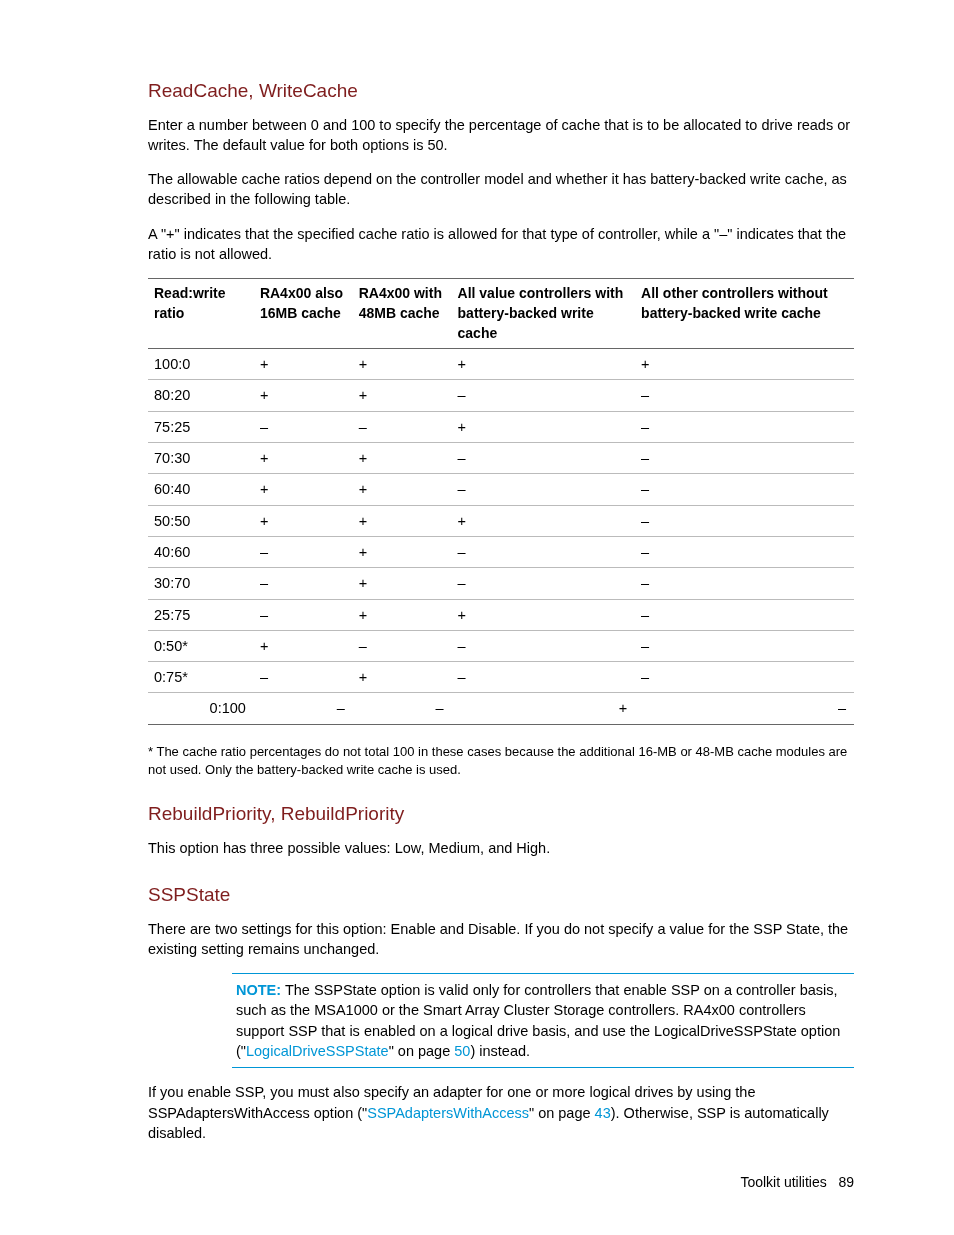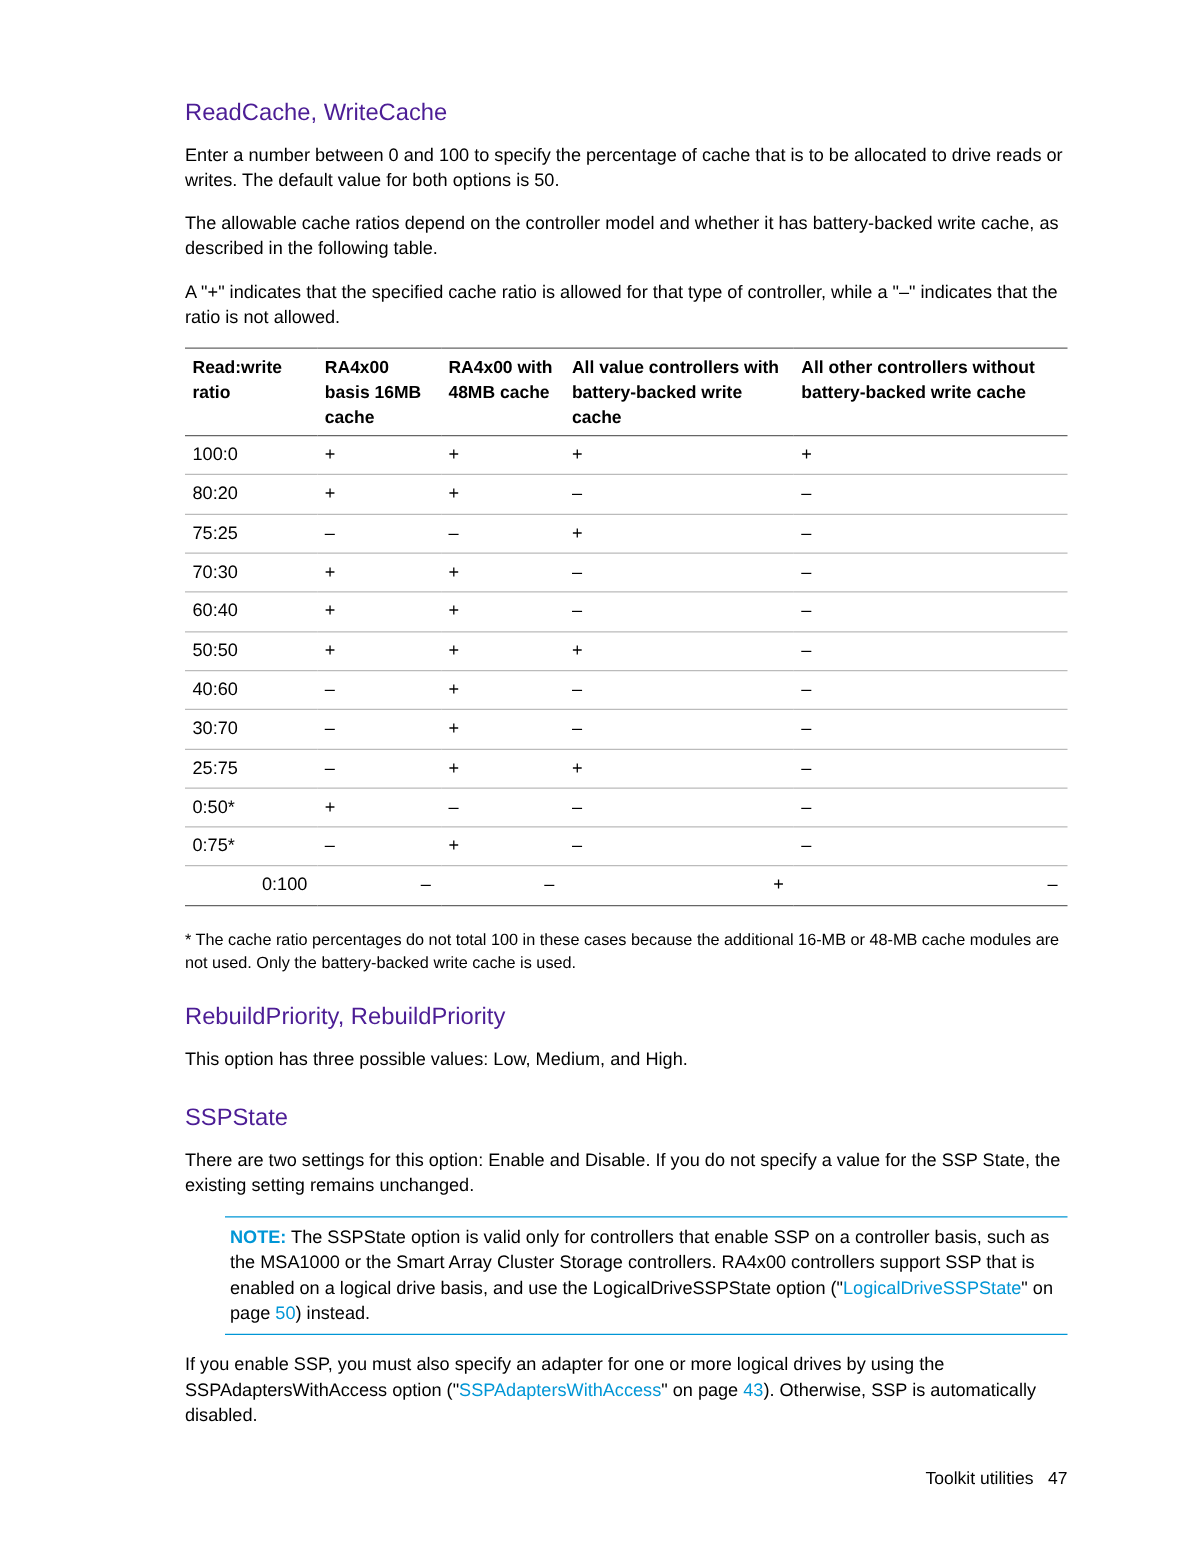--- a/index.html
+++ b/index.html
@@ -8,21 +8,21 @@
     color: #000;
     margin: 0;
     padding: 78px 100px 60px 148px;
     line-height: 1.4;
     width: 954px;
     box-sizing: border-box;
     background: #fff;
   }
   h2 {
     font-family: Arial, Helvetica, sans-serif;
-    color: #4c1d95;
+    color: #7f1d1d;
     font-weight: normal;
     font-size: 19px;
     margin: 0 0 10px 0;
   }
   p {
     margin: 0 0 14px 0;
   }
   table {
     border-collapse: collapse;
     width: 100%;
@@ -52,21 +52,21 @@
   .col0 { width: 15%; }
   .col1 { width: 14%; }
   .col2 { width: 14%; }
   .col3 { width: 26%; }
   .col4 { width: 31%; }
   .footnote {
     font-size: 13px;
     margin: 0 0 22px 0;
   }
   .note-box {
-    margin: 0 0 14px 32px;
+    margin: 0 0 14px 84px;
     border-top: 1px solid #0096d6;
     border-bottom: 1px solid #0096d6;
     padding: 6px 4px 6px 4px;
   }
   .note-label {
     font-weight: bold;
     color: #0096d6;
   }
   a.link {
     color: #0096d6;
@@ -92,21 +92,21 @@
   <colgroup>
     <col class="col0">
       <col class="col1">
       <col class="col2">
       <col class="col3">
       <col class="col4">
   </colgroup>
   <thead>
     <tr>
       <th>Read:write ratio</th>
-      <th>RA4x00 basis 16MB cache</th>
+      <th>RA4x00 also 16MB cache</th>
       <th>RA4x00 with 48MB cache</th>
       <th>All value controllers with battery-backed write cache</th>
       <th>All other controllers without battery-backed write cache</th>
     </tr>
   </thead>
   <tbody id="table-body">
       <tr>
         <td>100:0</td>
         <td>+</td>
         <td>+</td>
@@ -205,14 +205,14 @@
 
 <div class="note-box">
   <span class="note-label">NOTE:</span><span>  The SSPState option is valid only for controllers that enable SSP on a controller basis, such as the MSA1000 or the Smart Array Cluster Storage controllers. RA4x00 controllers support SSP that is enabled on a logical drive basis, and use the LogicalDriveSSPState option ("</span><a class="link">LogicalDriveSSPState</a><span>" on page </span><a class="link">50</a><span>) instead.</span>
 </div>
 
 <p>
   <span>If you enable SSP, you must also specify an adapter for one or more logical drives by using the SSPAdaptersWithAccess option ("</span><a class="link">SSPAdaptersWithAccess</a><span>" on page </span><a class="link">43</a><span>). Otherwise, SSP is automatically disabled.</span>
 </p>
 
 <div class="footer">
-  <span>Toolkit utilities</span>&nbsp;&nbsp;&nbsp;<span>47</span>
+  <span>Toolkit utilities</span>&nbsp;&nbsp;&nbsp;<span>89</span>
 </div>
 
 </body></html>

